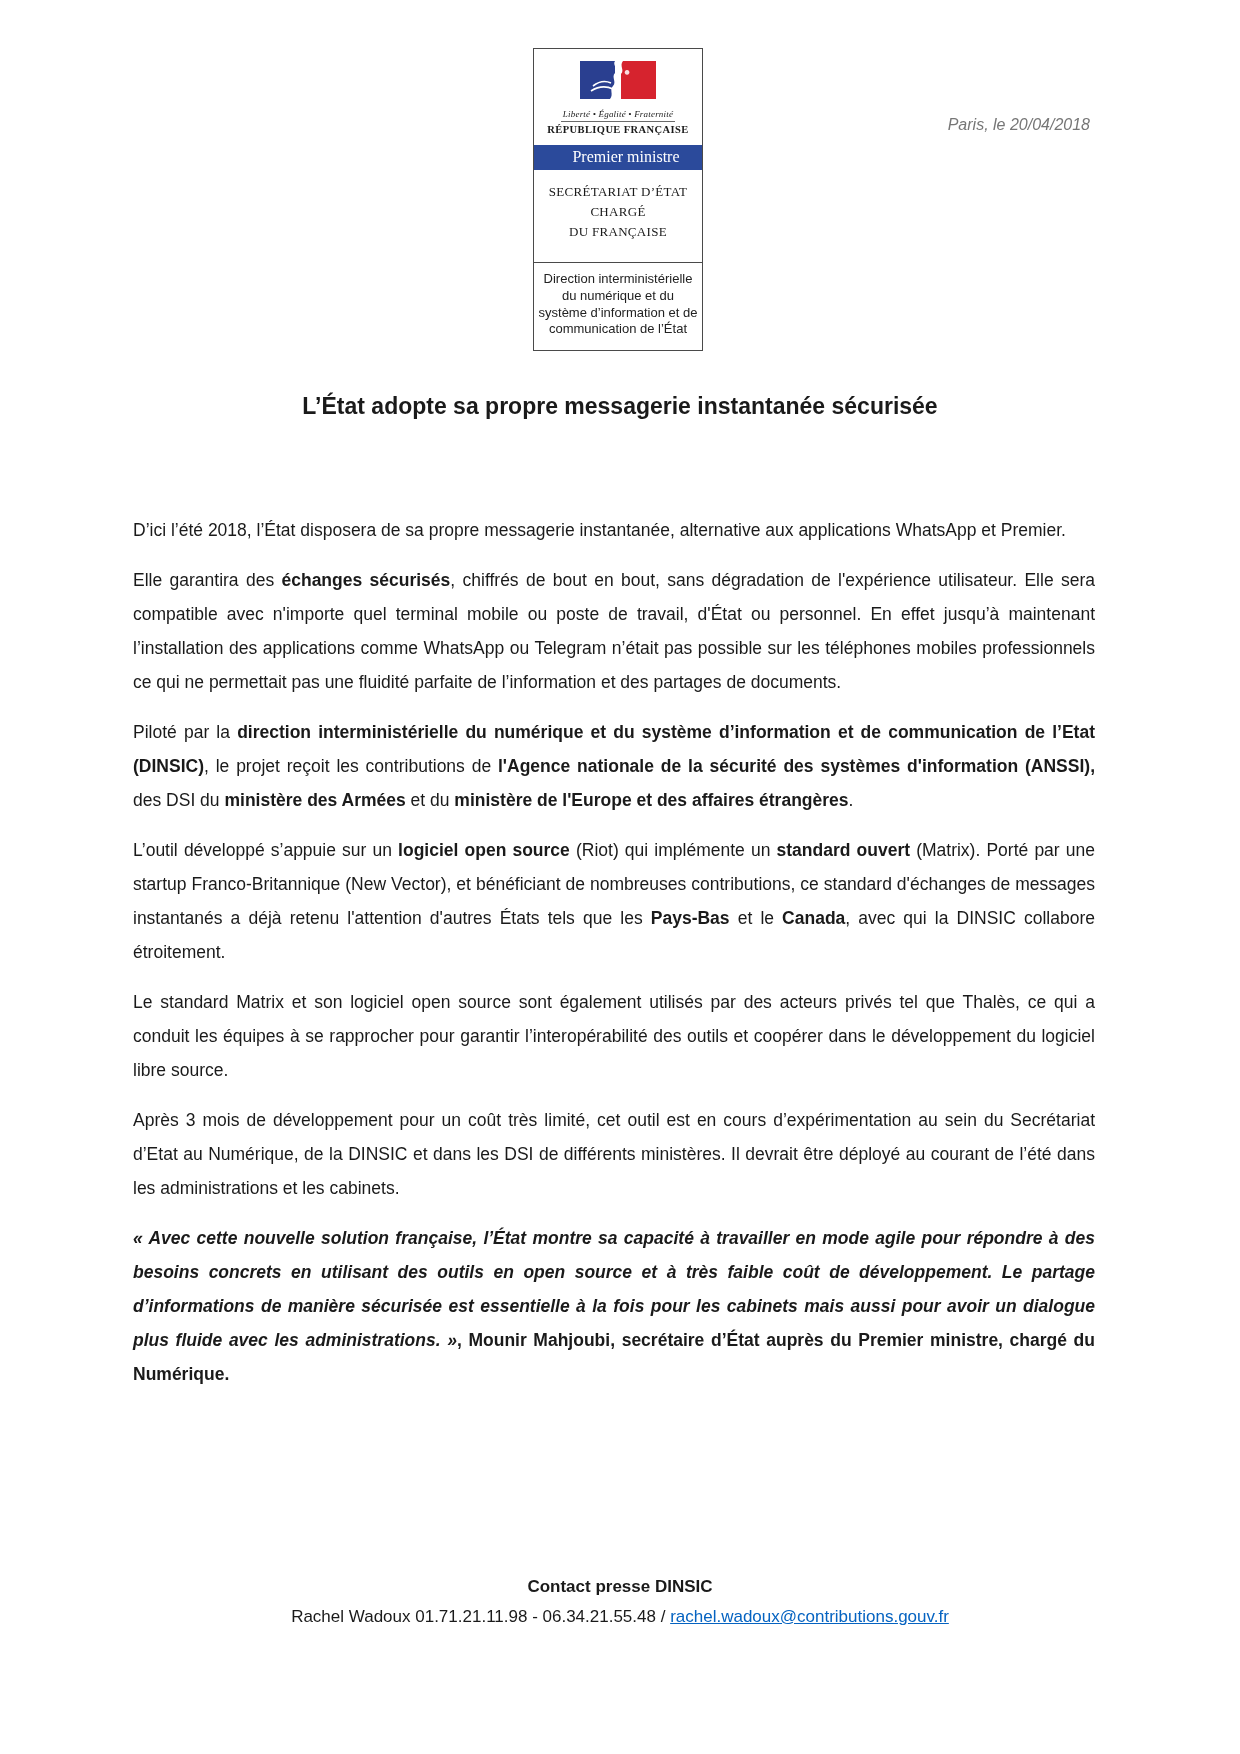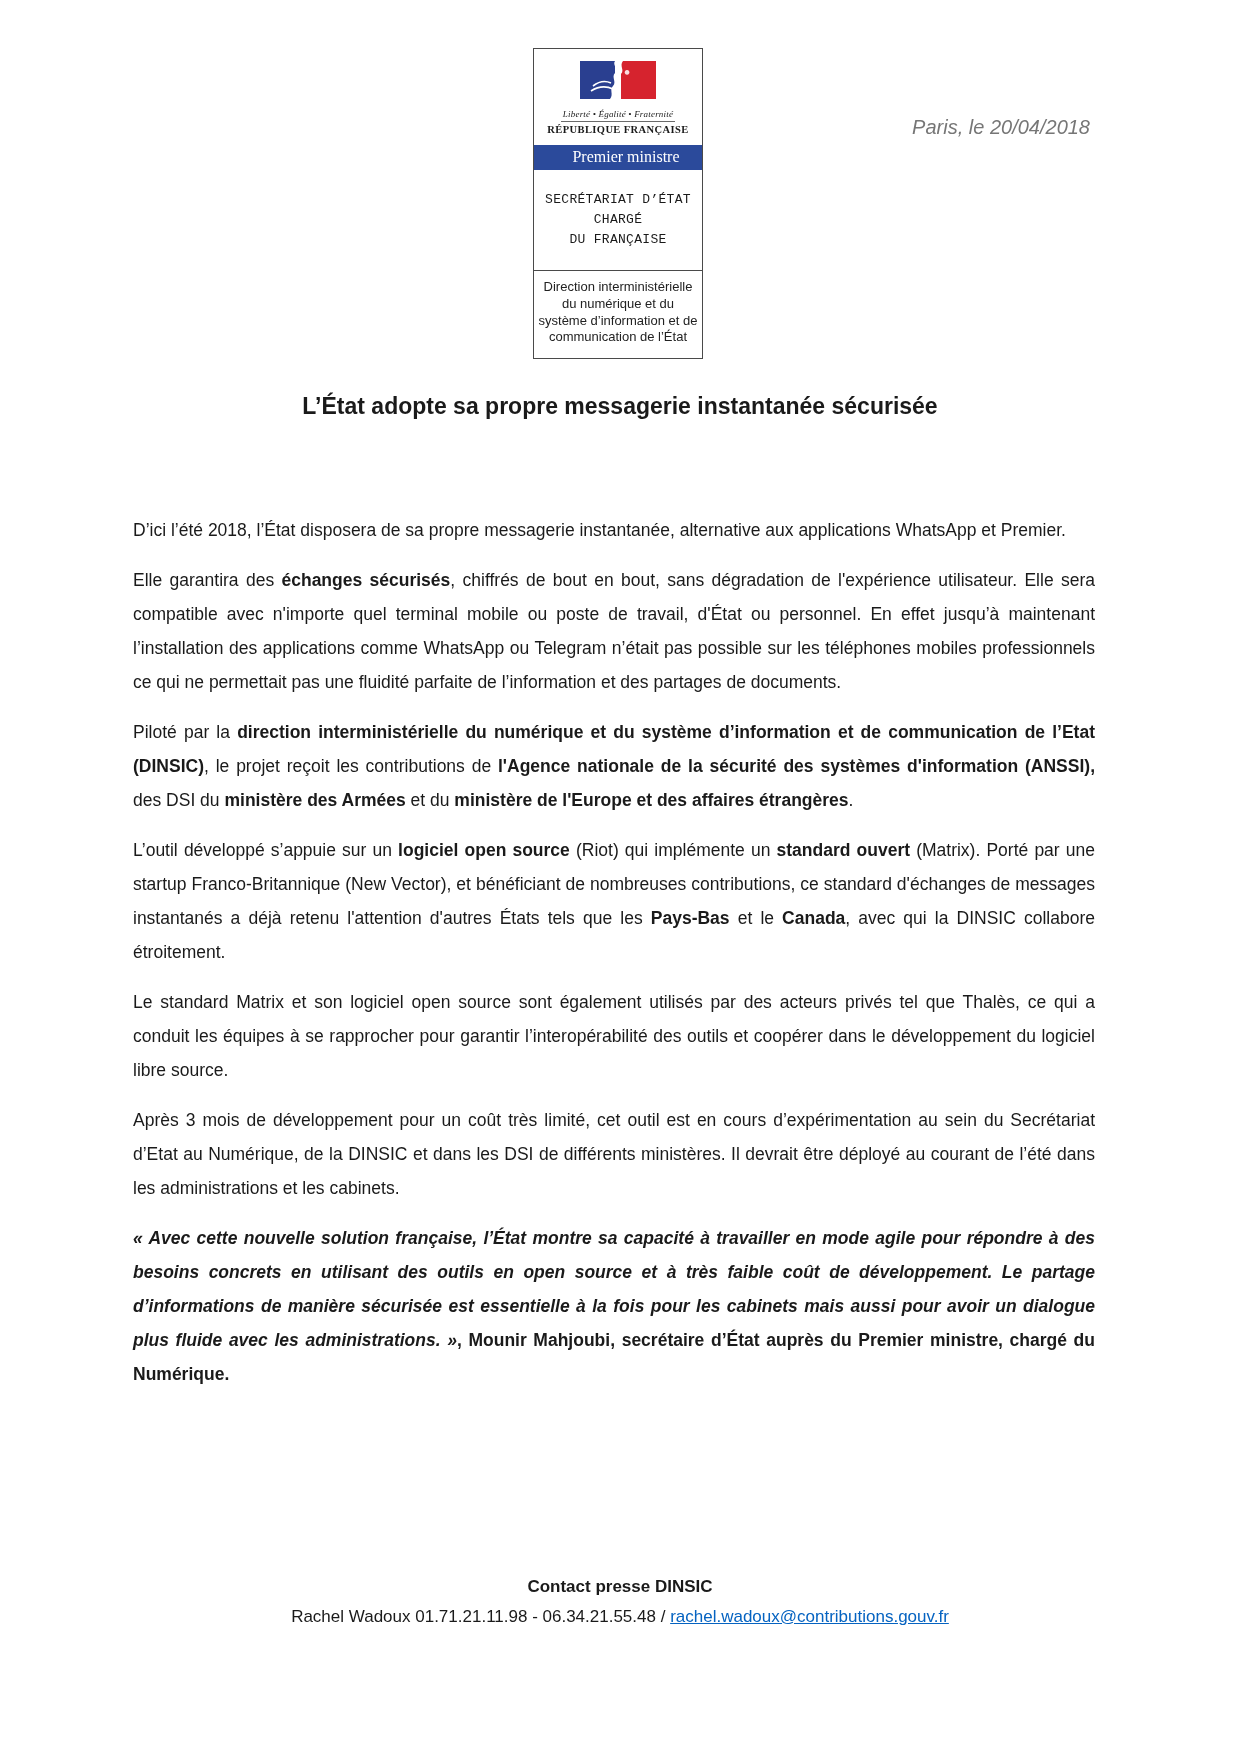--- a/index.html
+++ b/index.html
@@ -51,41 +51,41 @@
   }
   .pm-banner{
     margin:10px -4px 0 -4px;
     background:var(--banner-blue);
     color:#fff;
     font-family:"Liberation Serif", serif;
     font-size:16px;
     padding:3px 0 4px 16px;
   }
   .secretariat{
-    margin-top:20px;
-    font-family:Liberation Mono, monospace;
+    margin-top:12px;
+    font-family:Liberation Serif, serif;
     font-size:13px;
     letter-spacing:.3px;
     line-height:1.55;
   }
   .direction-box{
     border:1px solid #4a4a4a;
     border-top:none;
     background:#fff;
     padding:8px 3px 12px 3px;
     font-size:13px;
     line-height:1.28;
     color:#222;
   }
   
   .date-line{
     position:absolute;
     top:116px;right:150px;
     font-style:italic;
-    font-size:20px;
+    font-size:16px;
     color:var(--date-gray);
   }
   .doc-title{
     position:absolute;
     top:393px;left:0;width:100%;
     text-align:center;
     font-size:23px;
     font-weight:bold;
   }
   

